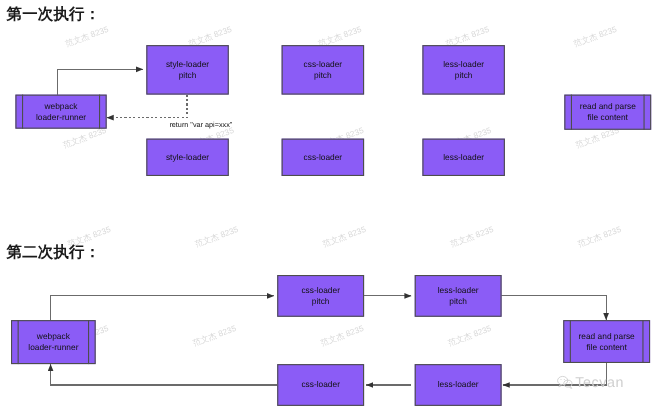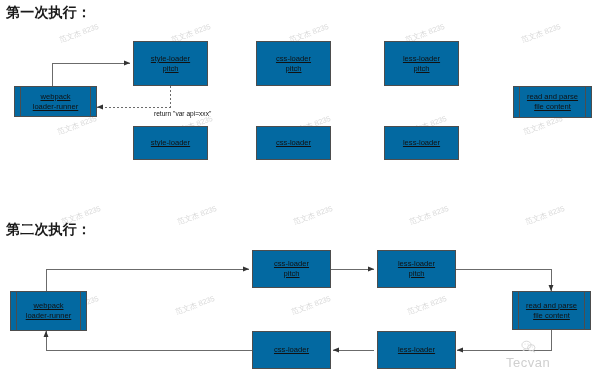--- a/index.html
+++ b/index.html
@@ -33,31 +33,30 @@
     white-space: nowrap;
     z-index: 6;
   }
   #title-first  { left: 6px;  top: 4px; }
   #title-second { left: 6px;  top: 209px; margin-top: 12px; }
 
   
   .node {
     position: absolute;
     box-sizing: border-box;
-    background: #0369a1;
+    background: #8b5cf6;
     border: 1px solid #4d4d4d;
     display: flex;
     align-items: center;
     justify-content: center;
     text-align: center;
     line-height: 1.28;
     font-size: 7.6px;
     color: #111111;
     z-index: 4;
-    text-decoration: underline;
   }
   .node .lbl { white-space: pre-line; display: block; }
 
   
   .node.subroutine::before,
   .node.subroutine::after {
     content: "";
     position: absolute;
     top: -1px;
     bottom: -1px;
@@ -239,21 +238,21 @@
 </div>
 
 <div class="node" style="left:377px; top:331px; width:79px; height:38px;">
   <span class="lbl">less-loader</span>
 </div>
 
 <div class="node" style="left:252px; top:331px; width:79px; height:38px;">
   <span class="lbl">css-loader</span>
 </div>
 
-<div class="brand-wm" style="left:506px; top:340px;flex-direction:column;">
+<div class="brand-wm" style="left:506px; top:340px;">
   <span>
     <svg width="15" height="13" viewBox="0 0 30 26" fill="none" stroke="#cfcfcf" stroke-width="1.6">
       <ellipse cx="11" cy="10" rx="9.2" ry="7.6"></ellipse>
       <path d="M6.5 17.5 L4 21.5 L8.8 19.2"></path>
       <circle cx="8" cy="8" r="1" fill="#cfcfcf" stroke="none"></circle>
       <circle cx="14" cy="8" r="1" fill="#cfcfcf" stroke="none"></circle>
       <ellipse cx="20.5" cy="15.5" rx="7.4" ry="6.2"></ellipse>
       <path d="M25.2 21 L27.6 24.2 L23.6 22.6"></path>
       <circle cx="18" cy="14" r="0.9" fill="#cfcfcf" stroke="none"></circle>
       <circle cx="23" cy="14" r="0.9" fill="#cfcfcf" stroke="none"></circle>

